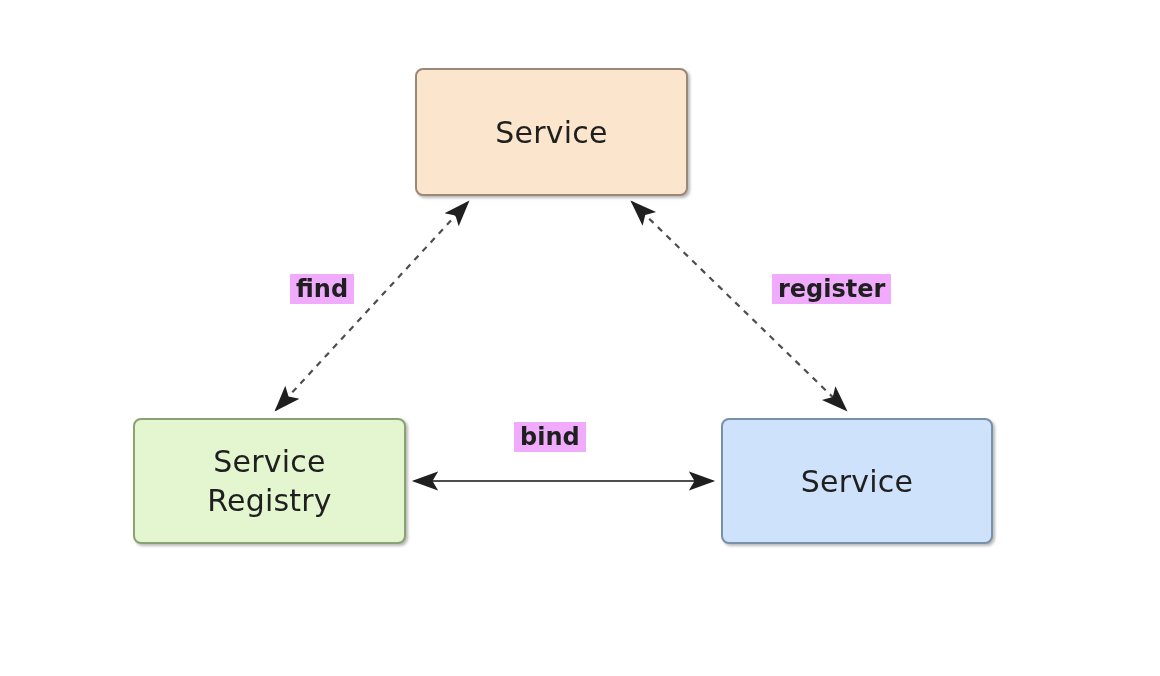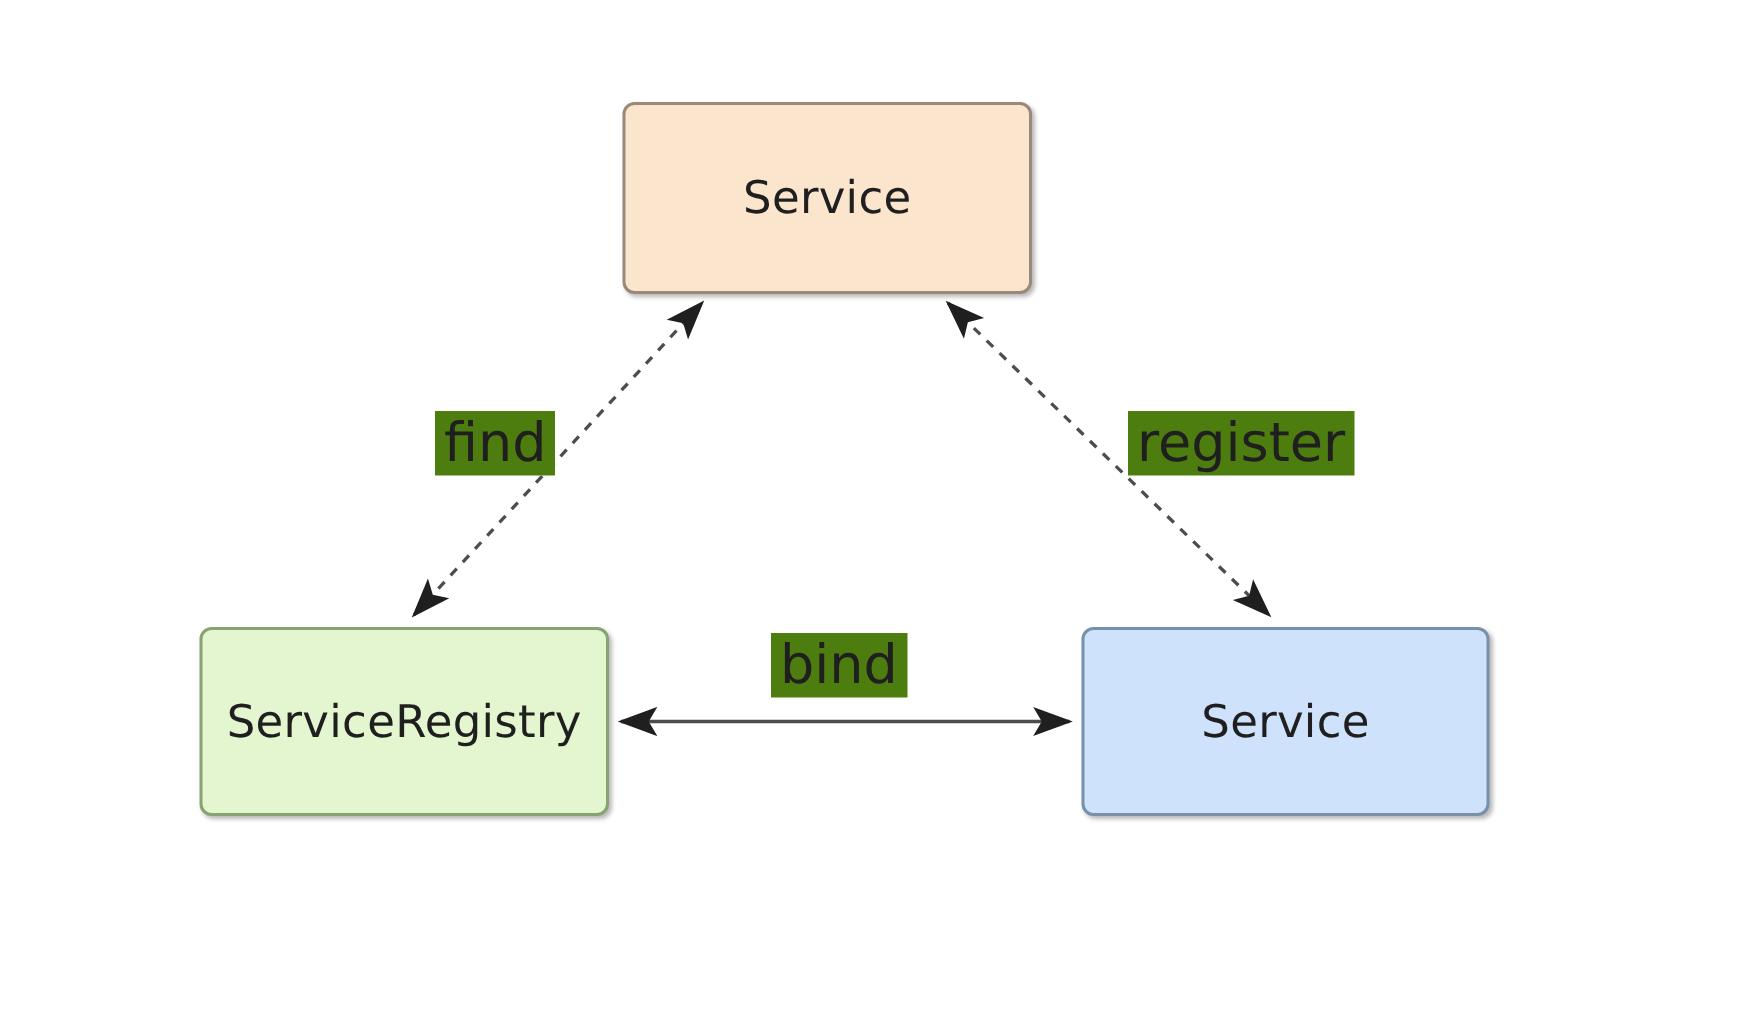--- a/index.html
+++ b/index.html
@@ -23,21 +23,21 @@
     top: 0;
     width: 1160px;
     height: 676px;
     pointer-events: none;
   }
   .node {
     position: absolute;
     box-sizing: border-box;
     border-radius: 8px;
     display: flex;
-    flex-direction: row;
+    flex-direction: column;
     align-items: center;
     justify-content: center;
     text-align: center;
     line-height: 1.30;
     font-size: 30px;
     color: #1f1f1f;
     letter-spacing: 0.2px;
     box-shadow: 2px 2px 3px rgba(0,0,0,0.28);
   }
   .node .ln { display: block; white-space: nowrap; }
@@ -53,28 +53,29 @@
     border: 2px solid #88a272;
   }
   #node-provider {
     left: 721px; top: 418px; width: 272px; height: 126px;
     background: #cfe2fb;
     border: 2px solid #7890aa;
   }
 
   .edge-label {
     position: absolute;
-    font-size: 36px;
+    font-size: 24px;
     color: #1f1f1f;
-    background: #4d7c0f;
+    background: #f0abfc;
     padding: 1px 6px;
     white-space: nowrap;
+    font-weight: bold;
   }
   #label-find     { left: 290px; top: 274px; }
-  #label-register { left: 752px; top: 274px; }
+  #label-register { left: 772px; top: 274px; }
   #label-bind     { left: 514px; top: 422px; }
 </style>
 </head>
 <body>
 
 <div id="canvas">
 
   <svg class="edge-layer" viewBox="0 0 1160 676" width="1160" height="676">
     <defs>
       <marker id="arrowEnd" markerWidth="13" markerHeight="13" refX="11" refY="5" orient="auto" markerUnits="strokeWidth">

